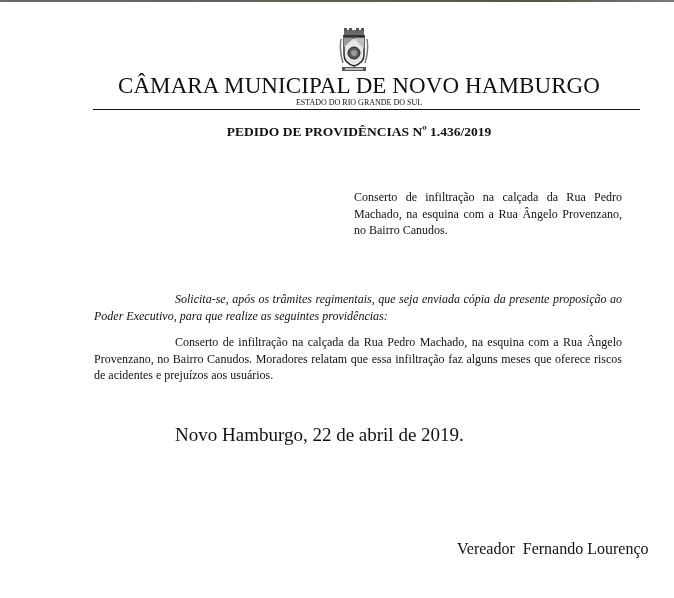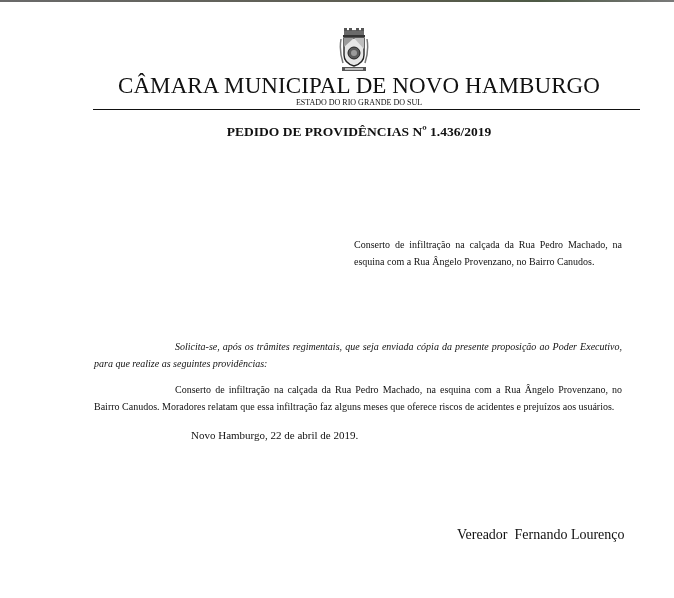--- a/index.html
+++ b/index.html
@@ -55,49 +55,48 @@
     position: absolute;
     left: 0; width: 718px;
     top: 124px;
     text-align: center;
     font-weight: bold;
     font-size: 13.5px;
     line-height: 16px;
     white-space: nowrap;
   }
   .text {
-    font-size: 10px;
+    font-size: 12px;
     line-height: 16.5px;
     text-align: justify;
-    margin-top: 48px;
   }
   .summary {
     position: absolute;
     left: 354px; top: 189px;
     width: 268px;
   }
   .para {
     position: absolute;
     left: 94px;
     width: 528px;
     text-indent: 81px;
   }
   .para-1 { top: 291px; font-style: italic; }
   .para-2 { top: 334px; }
   .date-line {
     position: absolute;
-    left: 191px; top: 427px;
-    font-size: 11px;
+    left: 175px; top: 427px;
+    font-size: 19px;
     line-height: 16px;
     white-space: nowrap;
   }
   .signature {
     position: absolute;
-    left: 457px; top: 527px;
-    font-size: 14px;
+    left: 457px; top: 541px;
+    font-size: 16px;
     line-height: 16px;
     white-space: pre;
   }
 </style>
 </head>
 <body>
 
 <div class="top-strip"></div>
 
 <div class="crest">

